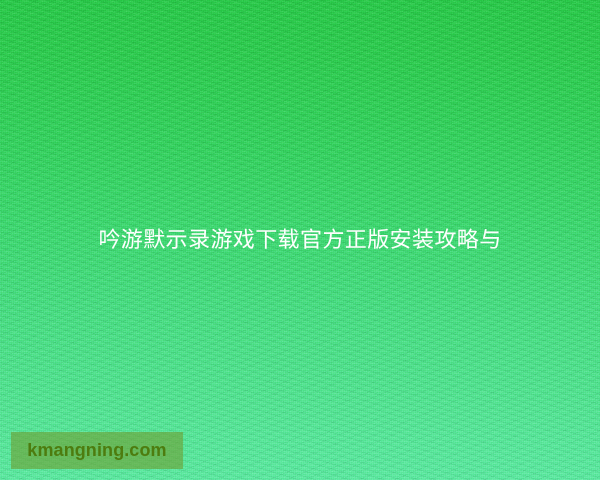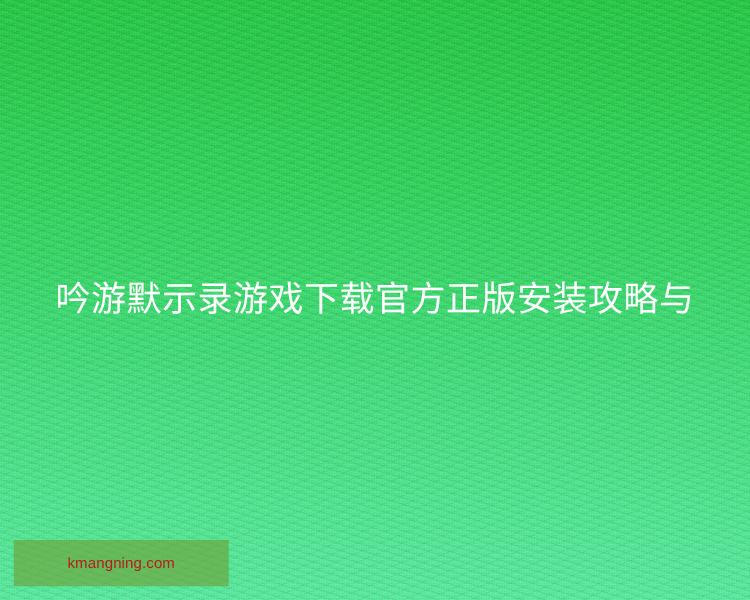--- a/index.html
+++ b/index.html
@@ -105,21 +105,21 @@
     align-items: center;
     justify-content: center;
     padding: 0 14px;
     box-sizing: border-box;
     z-index: 3;
   }
 
   .title-line {
     color: #fdfefd;
     font-family: "DejaVu Sans", "Liberation Sans", sans-serif;
-    font-size: 28px;
+    font-size: 22px;
     line-height: 42px;
     font-weight: 400;
     letter-spacing: 0.4px;
     text-align: center;
     white-space: nowrap;
     -webkit-font-smoothing: antialiased;
   }
 
   
   #watermark {
@@ -129,25 +129,25 @@
     width: 172px;
     height: 37px;
     background: rgba(110, 160, 52, 0.62);
     display: flex;
     align-items: center;
     justify-content: center;
     z-index: 4;
   }
 
   #watermark-text {
-    color: #b91c1c;
+    color: #4d7c0f;
     font-family: "Liberation Sans", "DejaVu Sans", sans-serif;
-    font-size: 12px;
+    font-size: 18px;
     line-height: 17px;
-    font-weight: 400;
+    font-weight: 700;
     letter-spacing: 0.1px;
     white-space: nowrap;
   }
 </style>
 </head>
 <body>
 
 <div id="banner">
 
   <div id="bg-gradient"></div>

